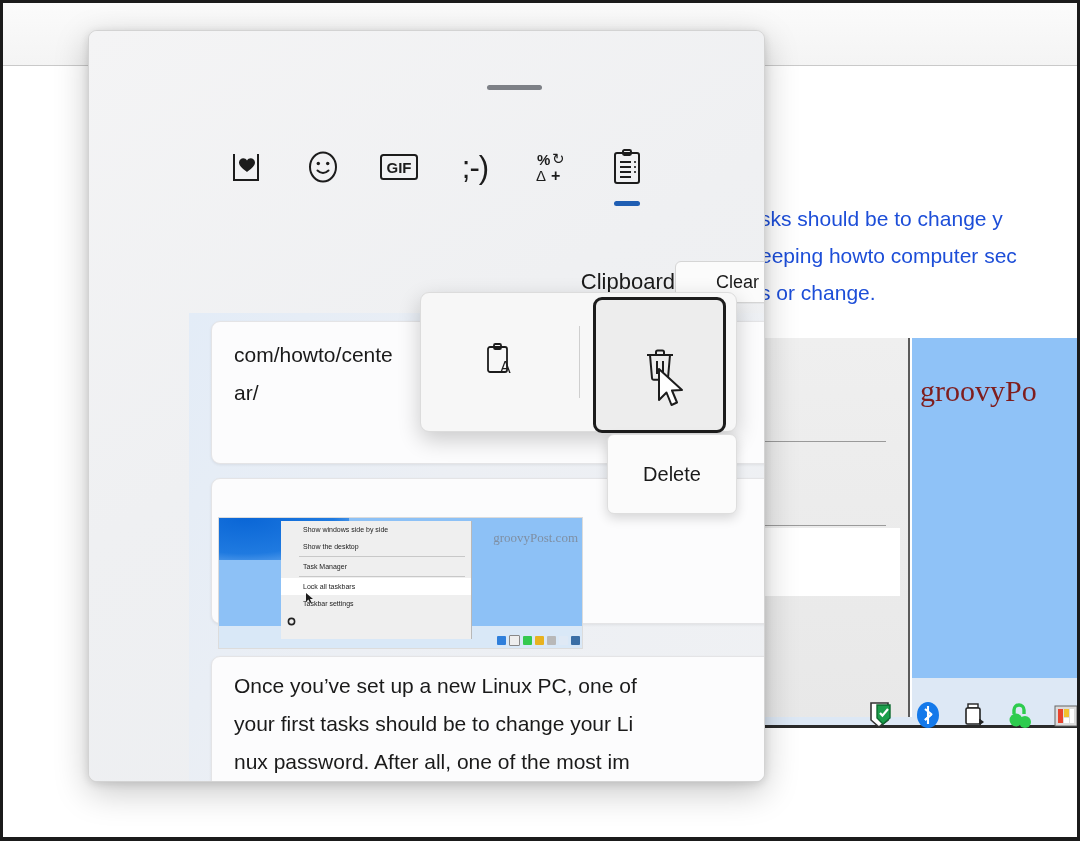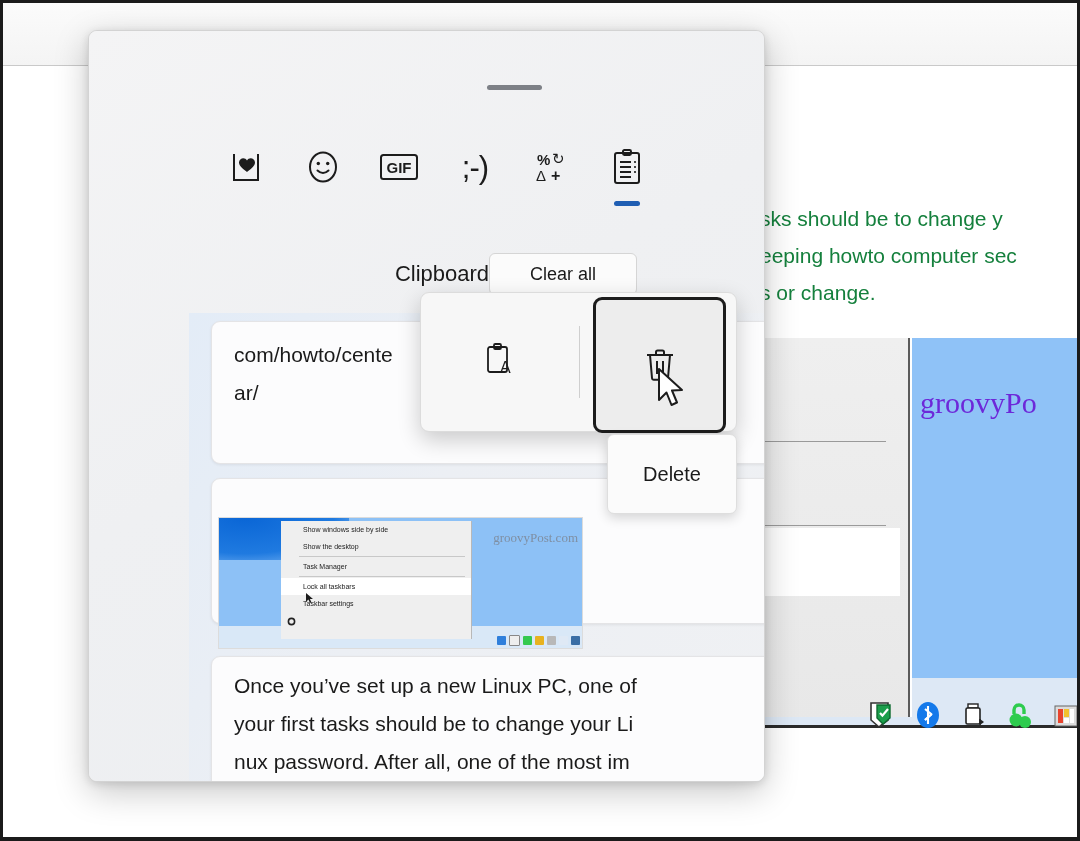--- a/index.html
+++ b/index.html
@@ -26,21 +26,21 @@
     position:absolute;left:3px;top:3px;width:1074px;height:62px;
     background:linear-gradient(180deg,#fbfbfb 0%,#f4f4f4 100%);
     border-bottom:1px solid #c9c9c9;
   }
   .bg-page{
     position:absolute;left:3px;top:66px;width:1074px;height:772px;
     background:#ffffff;
   }
   .bg-article{
     position:absolute;left:760px;top:200px;width:320px;
-    font-size:21px;line-height:37px;color:#15803d;
+    font-size:21px;line-height:37px;color:#1d4ed8;
     font-family:"Liberation Sans", sans-serif;
     white-space:nowrap;overflow:hidden;
   }
 
   
   .bg-shot{
     position:absolute;left:760px;top:333px;width:317px;height:437px;
     overflow:hidden;background:#ffffff;
   }
   .shot-menu{
@@ -51,21 +51,21 @@
   }
   .shot-menu .sep{position:absolute;left:0;height:1px;background:#9a9a9a;width:126px;}
   .shot-menu .white{position:absolute;left:0;width:140px;background:#ffffff;}
   .shot-desk{
     position:absolute;left:152px;top:5px;width:165px;height:340px;
     background:#8fc2f7;
   }
   .shot-desk-wm{
     position:absolute;left:8px;top:36px;
     font-family:"Liberation Serif", serif;
-    font-size:30px;color:#6d28d9;white-space:nowrap;margin-top:12px;
+    font-size:30px;color:#7f1d1d;white-space:nowrap;
   }
   .shot-tray{
     position:absolute;left:152px;top:345px;width:165px;height:45px;
     background:#dde8f5;
   }
   .shot-taskbar-strip{
     position:absolute;left:0;top:384px;width:317px;height:8px;background:#dde8f5;
   }
   .shot-bottomline{position:absolute;left:0;top:392px;width:317px;height:3px;background:#2a2a2a;}
 
@@ -108,22 +108,22 @@
     position:absolute;bottom:12px;left:50%;transform:translateX(-50%);
     width:26px;height:5px;border-radius:3px;background:#1f5eb3;
   }
   .kao{
     font-size:31px;font-family:"Liberation Sans", sans-serif;color:#1c1c1c;
     letter-spacing:-1px;line-height:1;
   }
 
   
   .cb-header{
-    position:absolute;left:120px;top:222px;width:614px;height:42px;
-    display:flex;align-items:center;justify-content:center;
+    position:absolute;left:120px;top:230px;width:614px;height:42px;
+    display:flex;align-items:center;justify-content:flex-end;
   }
   .cb-title{font-size:22px;color:#1a1a1a;font-family:"Liberation Sans", sans-serif;}
   .clear-all{
     min-width:110px;height:40px;padding:0 18px;
     background:#fbfbfb;border:1px solid #d5d5d5;border-radius:6px;
     font-size:18px;color:#1a1a1a;display:flex;align-items:center;justify-content:center;
     cursor:pointer;box-shadow:0 1px 0 rgba(0,0,0,.04);
   }
 
   

